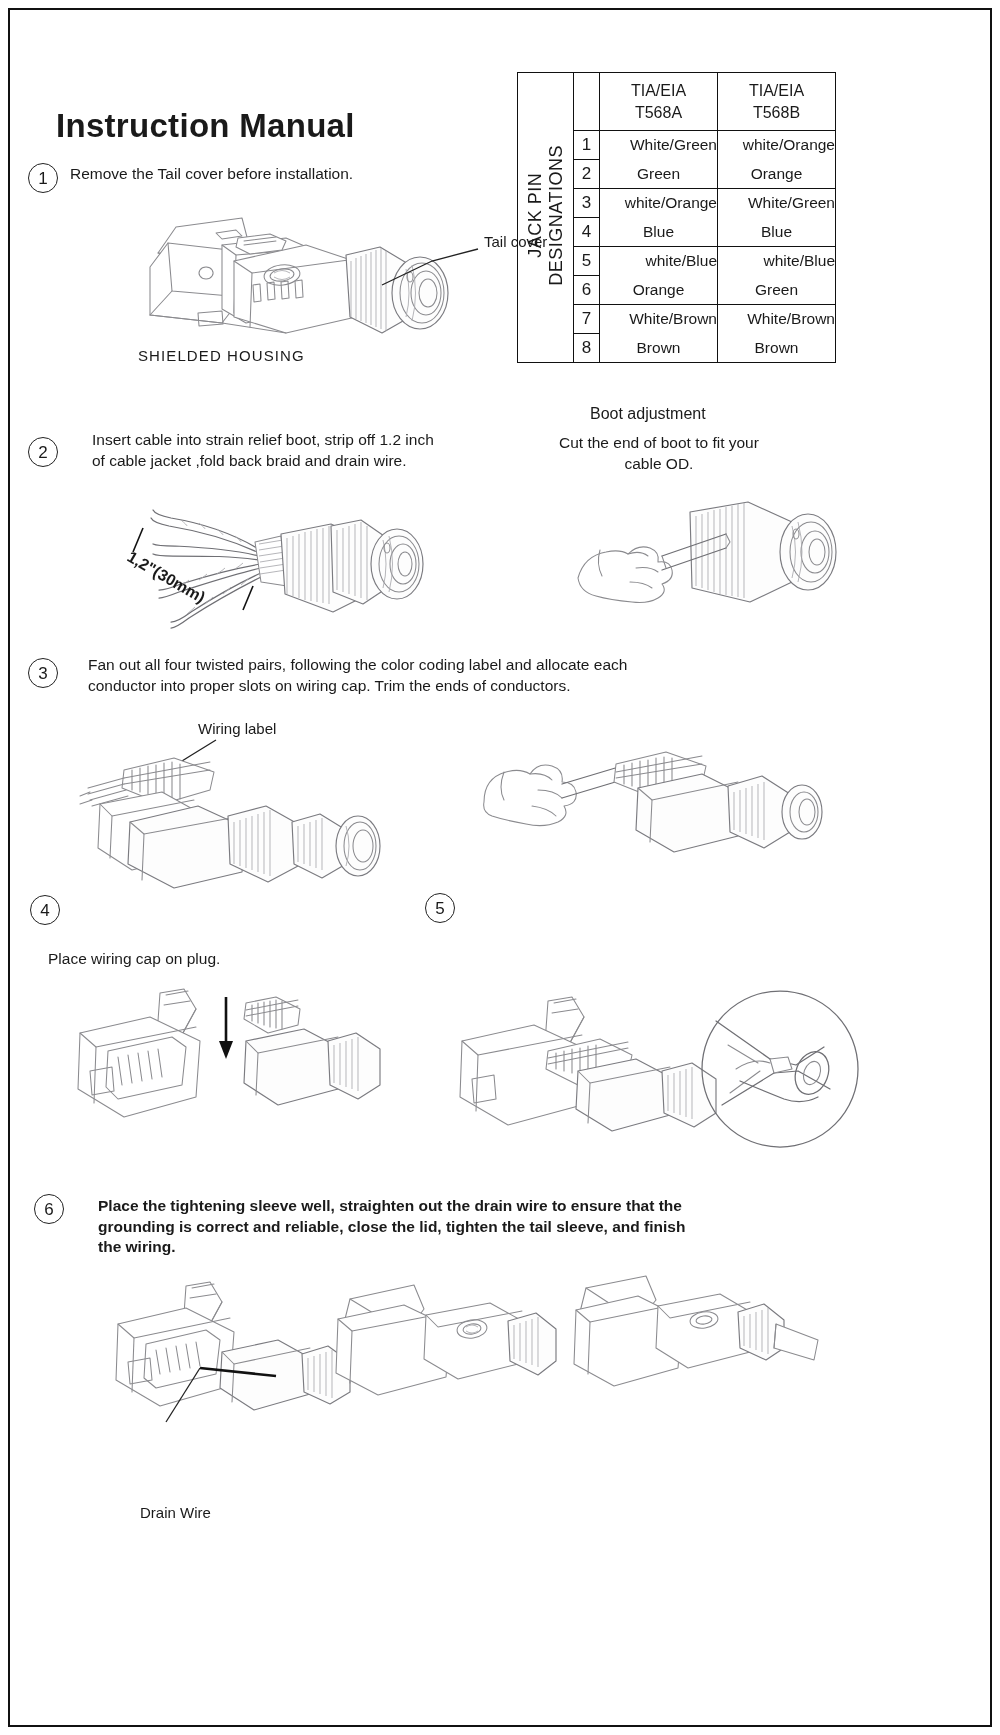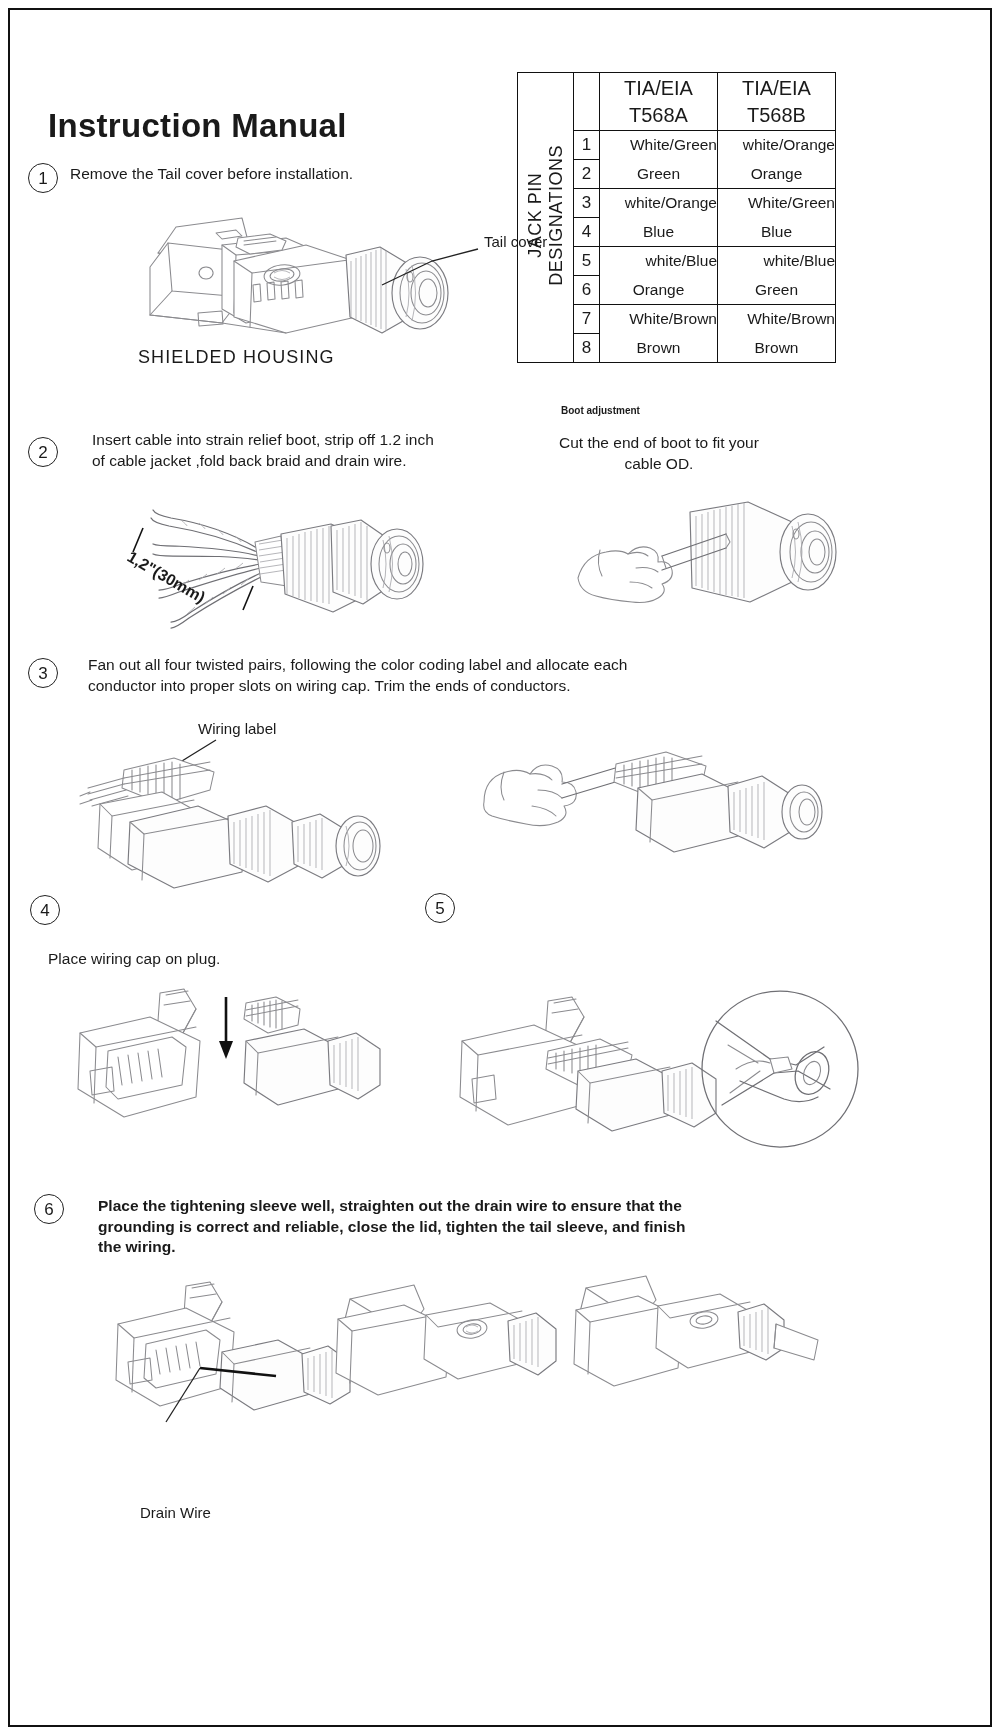--- a/index.html
+++ b/index.html
@@ -13,41 +13,41 @@
     overflow:hidden;
   }
   .page-border {
     position:absolute; left:8px; top:8px; right:8px; bottom:8px;
     border:2px solid #111;
   }
   .canvas { position:absolute; left:0; top:0; width:1000px; height:1735px; }
 
   
   .title {
-    position:absolute; left:48px; top:107px;
+    position:absolute; left:56px; top:107px;
     font-size:33px; font-weight:bold; letter-spacing:0.3px;
     white-space:nowrap;
   }
   .step-num {
     position:absolute;
     width:30px; height:30px; border:1.6px solid #222; border-radius:50%;
     display:flex; align-items:center; justify-content:center;
     font-size:17px; line-height:1;
   }
   .step-text {
     position:absolute;
     font-size:15.5px; line-height:1.33;
     white-space:pre-line;
   }
   .caption {
     position:absolute; font-size:15px; white-space:nowrap;
   }
-  .caption-wide { letter-spacing:1.1px; font-size:18px; }
+  .caption-wide { letter-spacing:1.1px; font-size:15px; }
   .boot-head {
-    position:absolute; font-size:10px; font-weight:bold; white-space:nowrap;
+    position:absolute; font-size:16px; font-weight:normal; white-space:nowrap;margin-left:29px;
   }
   .bold-text { font-weight:bold; }
 
   
   .pin-table-wrap { position:absolute; left:517px; top:72px; }
   table.pin-table {
     border-collapse:collapse;
     font-size:15.5px;
     background:#fff;
   }
@@ -73,21 +73,21 @@
   .pt-num {
     width:26px; height:29px; font-size:17px;
     border-left:1.6px solid #111; border-right:1.6px solid #111;
     border-top:none; border-bottom:none;
   }
   .pt-num.top { border-top:1.6px solid #111; }
   .pt-num.bot { border-bottom:1.6px solid #111; }
   .pt-val { width:118px; height:29px; }
   .pt-val.top { border-bottom:none;text-align:right; }
   .pt-val.bot { border-top:none; }
-  .pt-head { width:118px; height:58px; font-size:20px; line-height:1.35; }
+  .pt-head { width:118px; height:58px; font-size:16px; line-height:1.35; }
   .pt-blank { width:26px; height:58px; }
 
   
   svg { display:block; overflow:visible; }
   .ln  { fill:none; stroke:#8b8b8f; stroke-width:1.05; stroke-linejoin:round; stroke-linecap:round; }
   .ln2 { fill:none; stroke:#6f6f74; stroke-width:1.25; stroke-linejoin:round; stroke-linecap:round; }
   .lnd { fill:none; stroke:#a9a9ae; stroke-width:0.85; }
   .fillw { fill:#ffffff; stroke:#8b8b8f; stroke-width:1.05; stroke-linejoin:round; }
   .fillw2 { fill:#fdfdfd; stroke:#7b7b80; stroke-width:1.15; stroke-linejoin:round; }
   .lead { fill:none; stroke:#222; stroke-width:1.3; }

